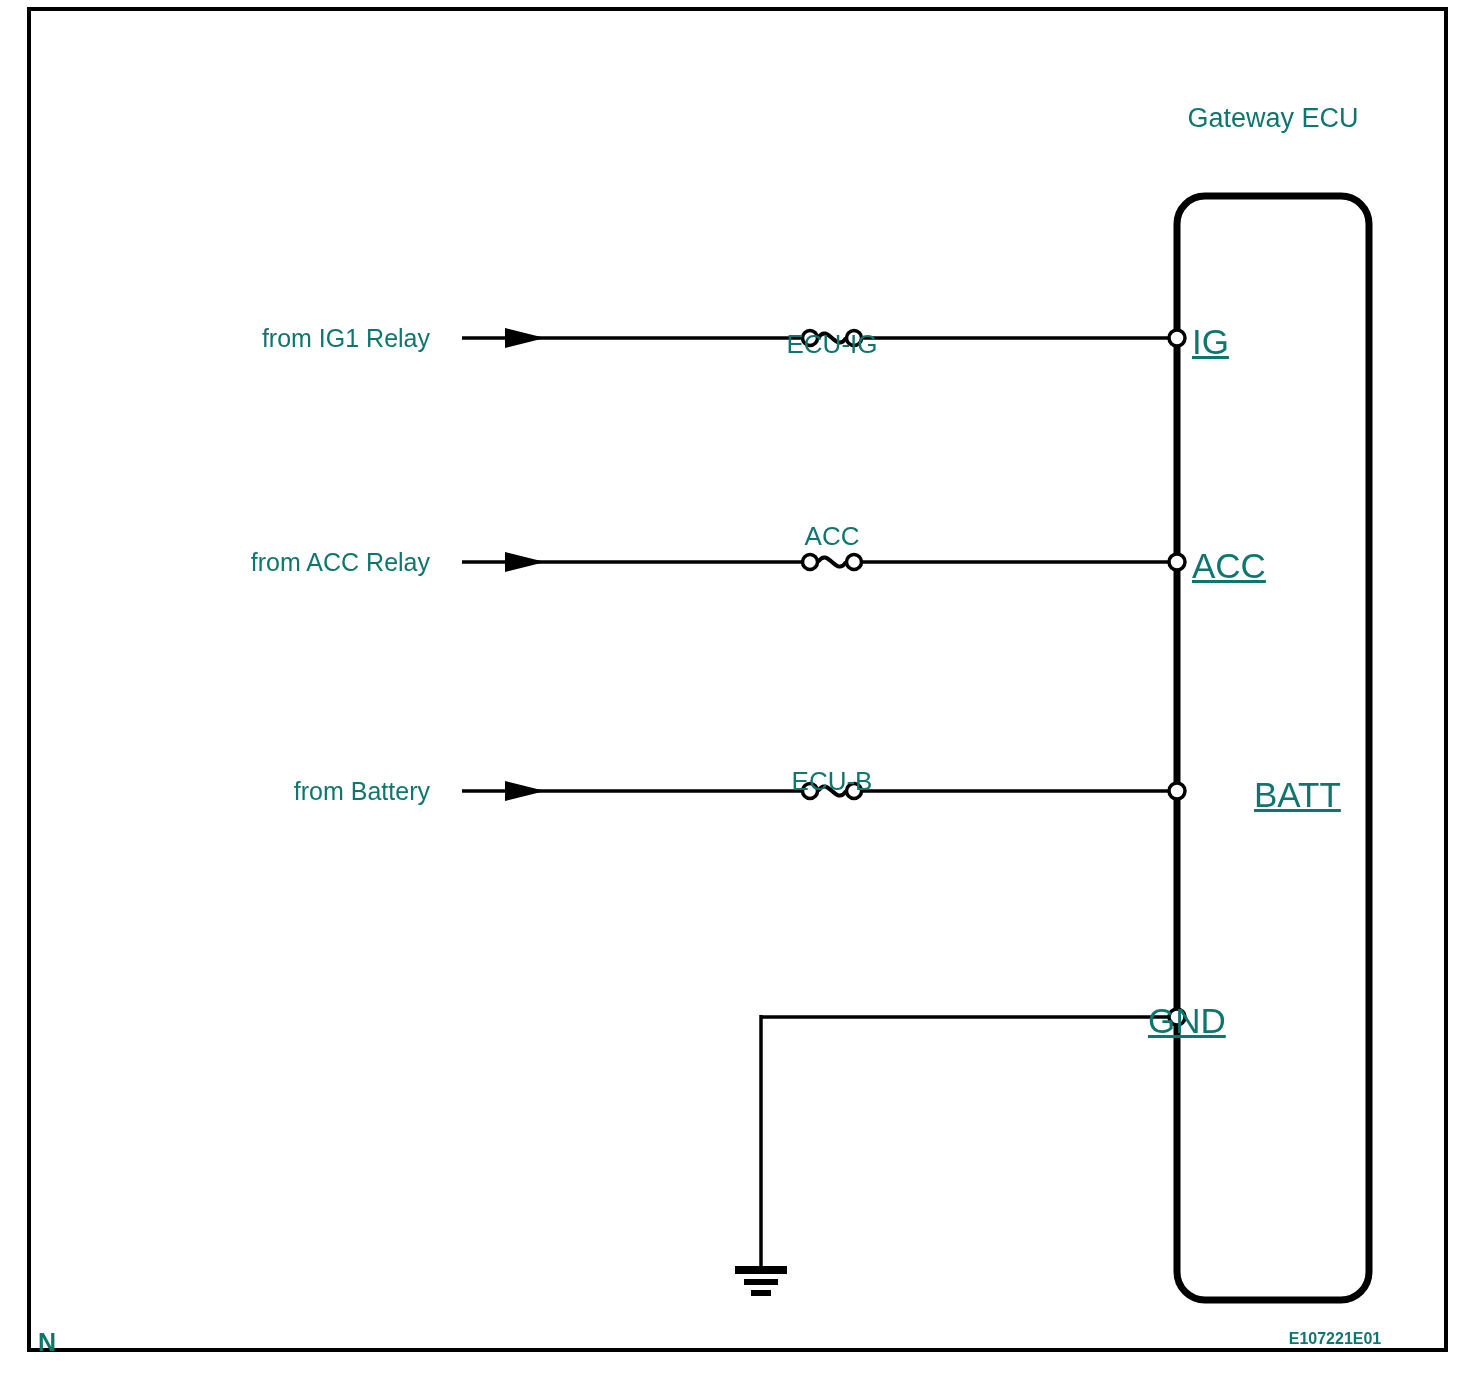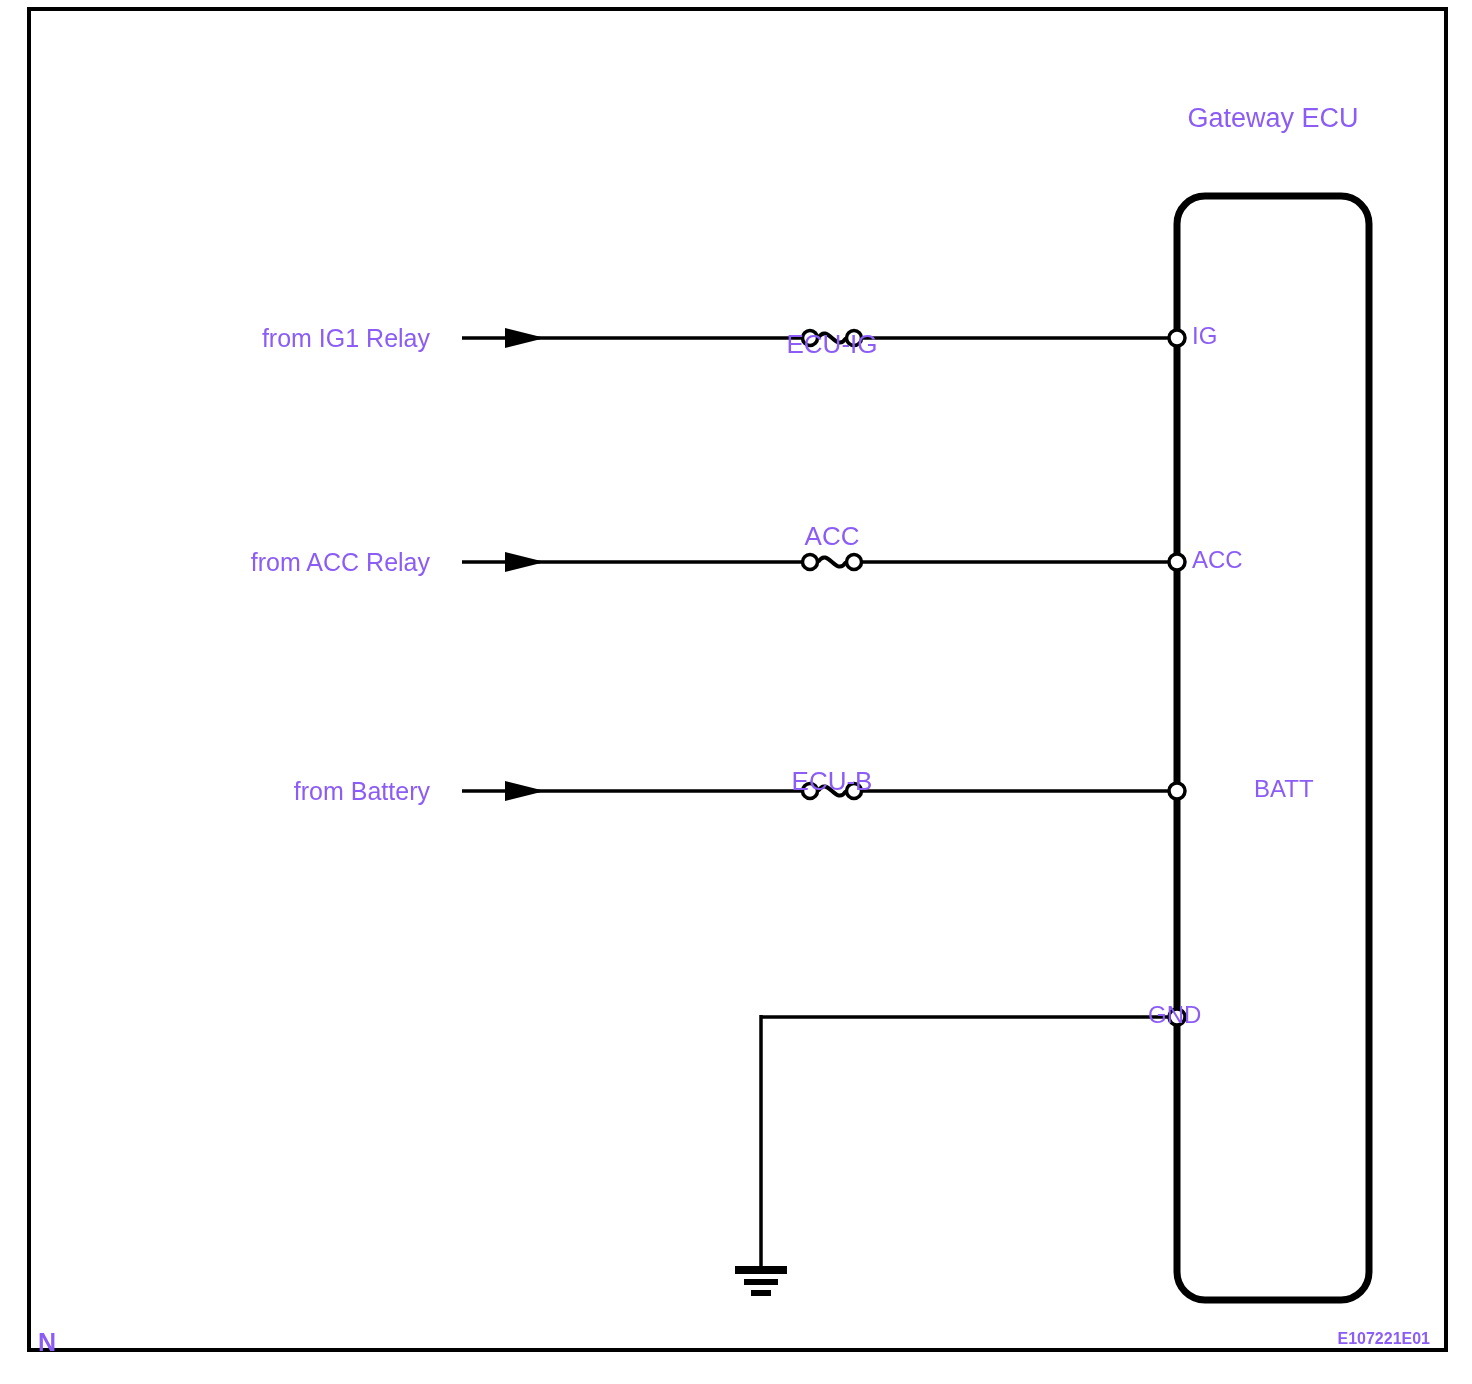--- a/index.html
+++ b/index.html
@@ -30,35 +30,36 @@
   }
   svg#diagram {
     position: absolute;
     left: 0;
     top: 0;
     width: 1472px;
     height: 1384px;
   }
   .lbl {
     position: absolute;
-    color: #8b5cf6;
+    color: #0f766e;
     font-family: "Liberation Sans", sans-serif;
     white-space: pre;
     line-height: 1;
   }
   .src-label {
     font-size: 25px;
     text-align: right;
   }
   .fuse-label {
     font-size: 26px;
     text-align: center;
   }
   .term-label {
-    font-size: 24px;
+    font-size: 35px;
+    text-decoration: underline;
   }
   .ecu-title {
     font-size: 27px;
   }
   .sheet-code {
     font-size: 16px;
     font-weight: bold;
     letter-spacing: 0px;
   }
   .page-mark {
@@ -144,15 +145,15 @@
   <div class="lbl term-label" style="left:1192px; top:324px;">IG</div>
 
   <div class="lbl term-label" style="left:1192px; top:548px;">ACC</div>
 
   <div class="lbl term-label" style="left:1254px; top:777px;">BATT</div>
 
   <div class="lbl term-label" style="left:1148px; top:1003px;text-align:center;">GND</div>
 
   <div class="lbl page-mark" style="left:38px; top:1330px;">N</div>
 
-  <div class="lbl sheet-code" style="left:1240px; top:1331px; width:190px; text-align:right;">E107221E01</div>
+  <div class="lbl sheet-code" style="left:1240px; top:1331px; width:190px; text-align:center;">E107221E01</div>
 
 </div>
 
 </body></html>

